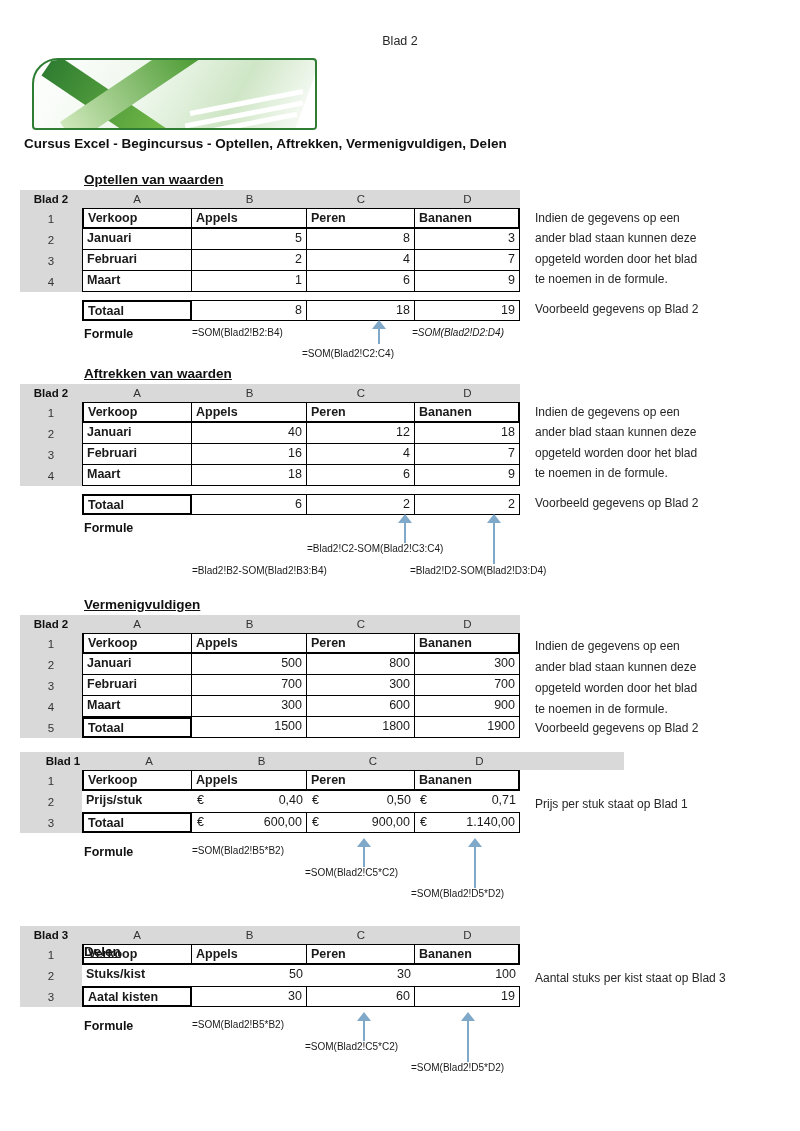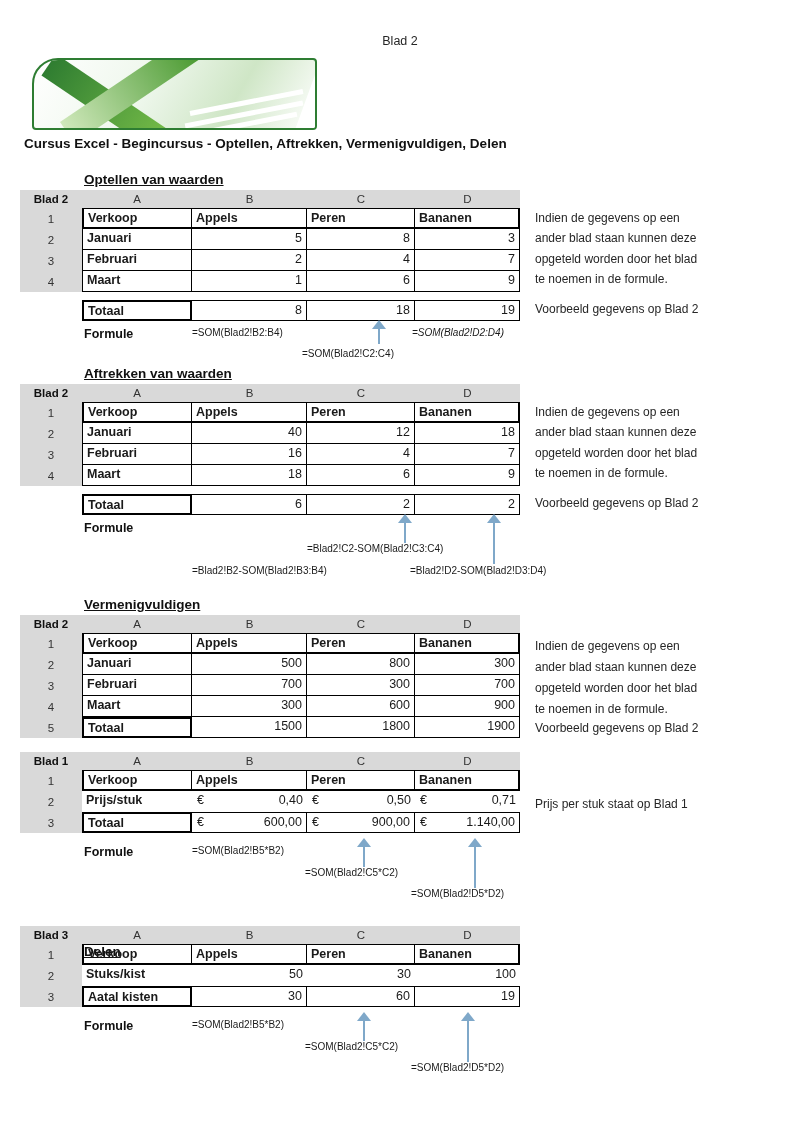--- a/index.html
+++ b/index.html
@@ -335,21 +335,21 @@
     </div>
   </div>
 
   <div class="note" style="left:535px;top:636px;">Indien de gegevens op een</div>
   <div class="note" style="left:535px;top:657px;">ander blad staan kunnen deze</div>
   <div class="note" style="left:535px;top:678px;">opgeteld worden door het blad</div>
   <div class="note" style="left:535px;top:699px;">te noemen in de formule.</div>
   <div class="note" style="left:535px;top:718px;">Voorbeeld gegevens op Blad 2</div>
 
   <div class="sheet" style="left:20px;top:752px;">
-    <div class="colhdr" style="width:500px;">
+    <div class="colhdr" style="width:592px;padding-left:12px;">
       <div class="bladlbl">Blad 1</div>
       <div class="cl" style="width:110px;">A</div>
       <div class="cl" style="width:115px;">B</div>
       <div class="cl" style="width:108px;">C</div>
       <div class="cl" style="width:105px;">D</div>
     </div>
     <div class="gutter" style="height:63px;">
       <div class="rownum" style="height:21px;">1</div>
       <div class="rownum" style="height:21px;">2</div>
       <div class="rownum" style="height:21px;">3</div>
@@ -439,20 +439,21 @@
       </div>
       <div class="row">
         <div class="cell lab thick" style="width:110px;">Aatal kisten</div>
         <div class="cell num" style="width:115px;border-top:1px solid #000;">30</div>
         <div class="cell num" style="width:108px;border-top:1px solid #000;">60</div>
         <div class="cell num" style="width:105px;border-top:1px solid #000;">19</div>
       </div>
     </div>
   </div>
 
+  <div class="note" style="left:535px;top:968px;">Aantal stuks per kist staat op Blad 3</div>
 
   <div class="flabel" style="left:84px;top:1019px;">Formule</div>
   <div class="ftext" style="left:192px;top:1019px;">=SOM(Blad2!B5*B2)</div>
   <div class="arrow" style="left:357px;top:1012px;height:30px;">
     <div class="head"></div>
       <div class="shaft" style="height:24px;"></div>
   </div>
   <div class="ftext" style="left:305px;top:1041px;">=SOM(Blad2!C5*C2)</div>
   <div class="arrow" style="left:461px;top:1012px;height:50px;">
     <div class="head"></div>

